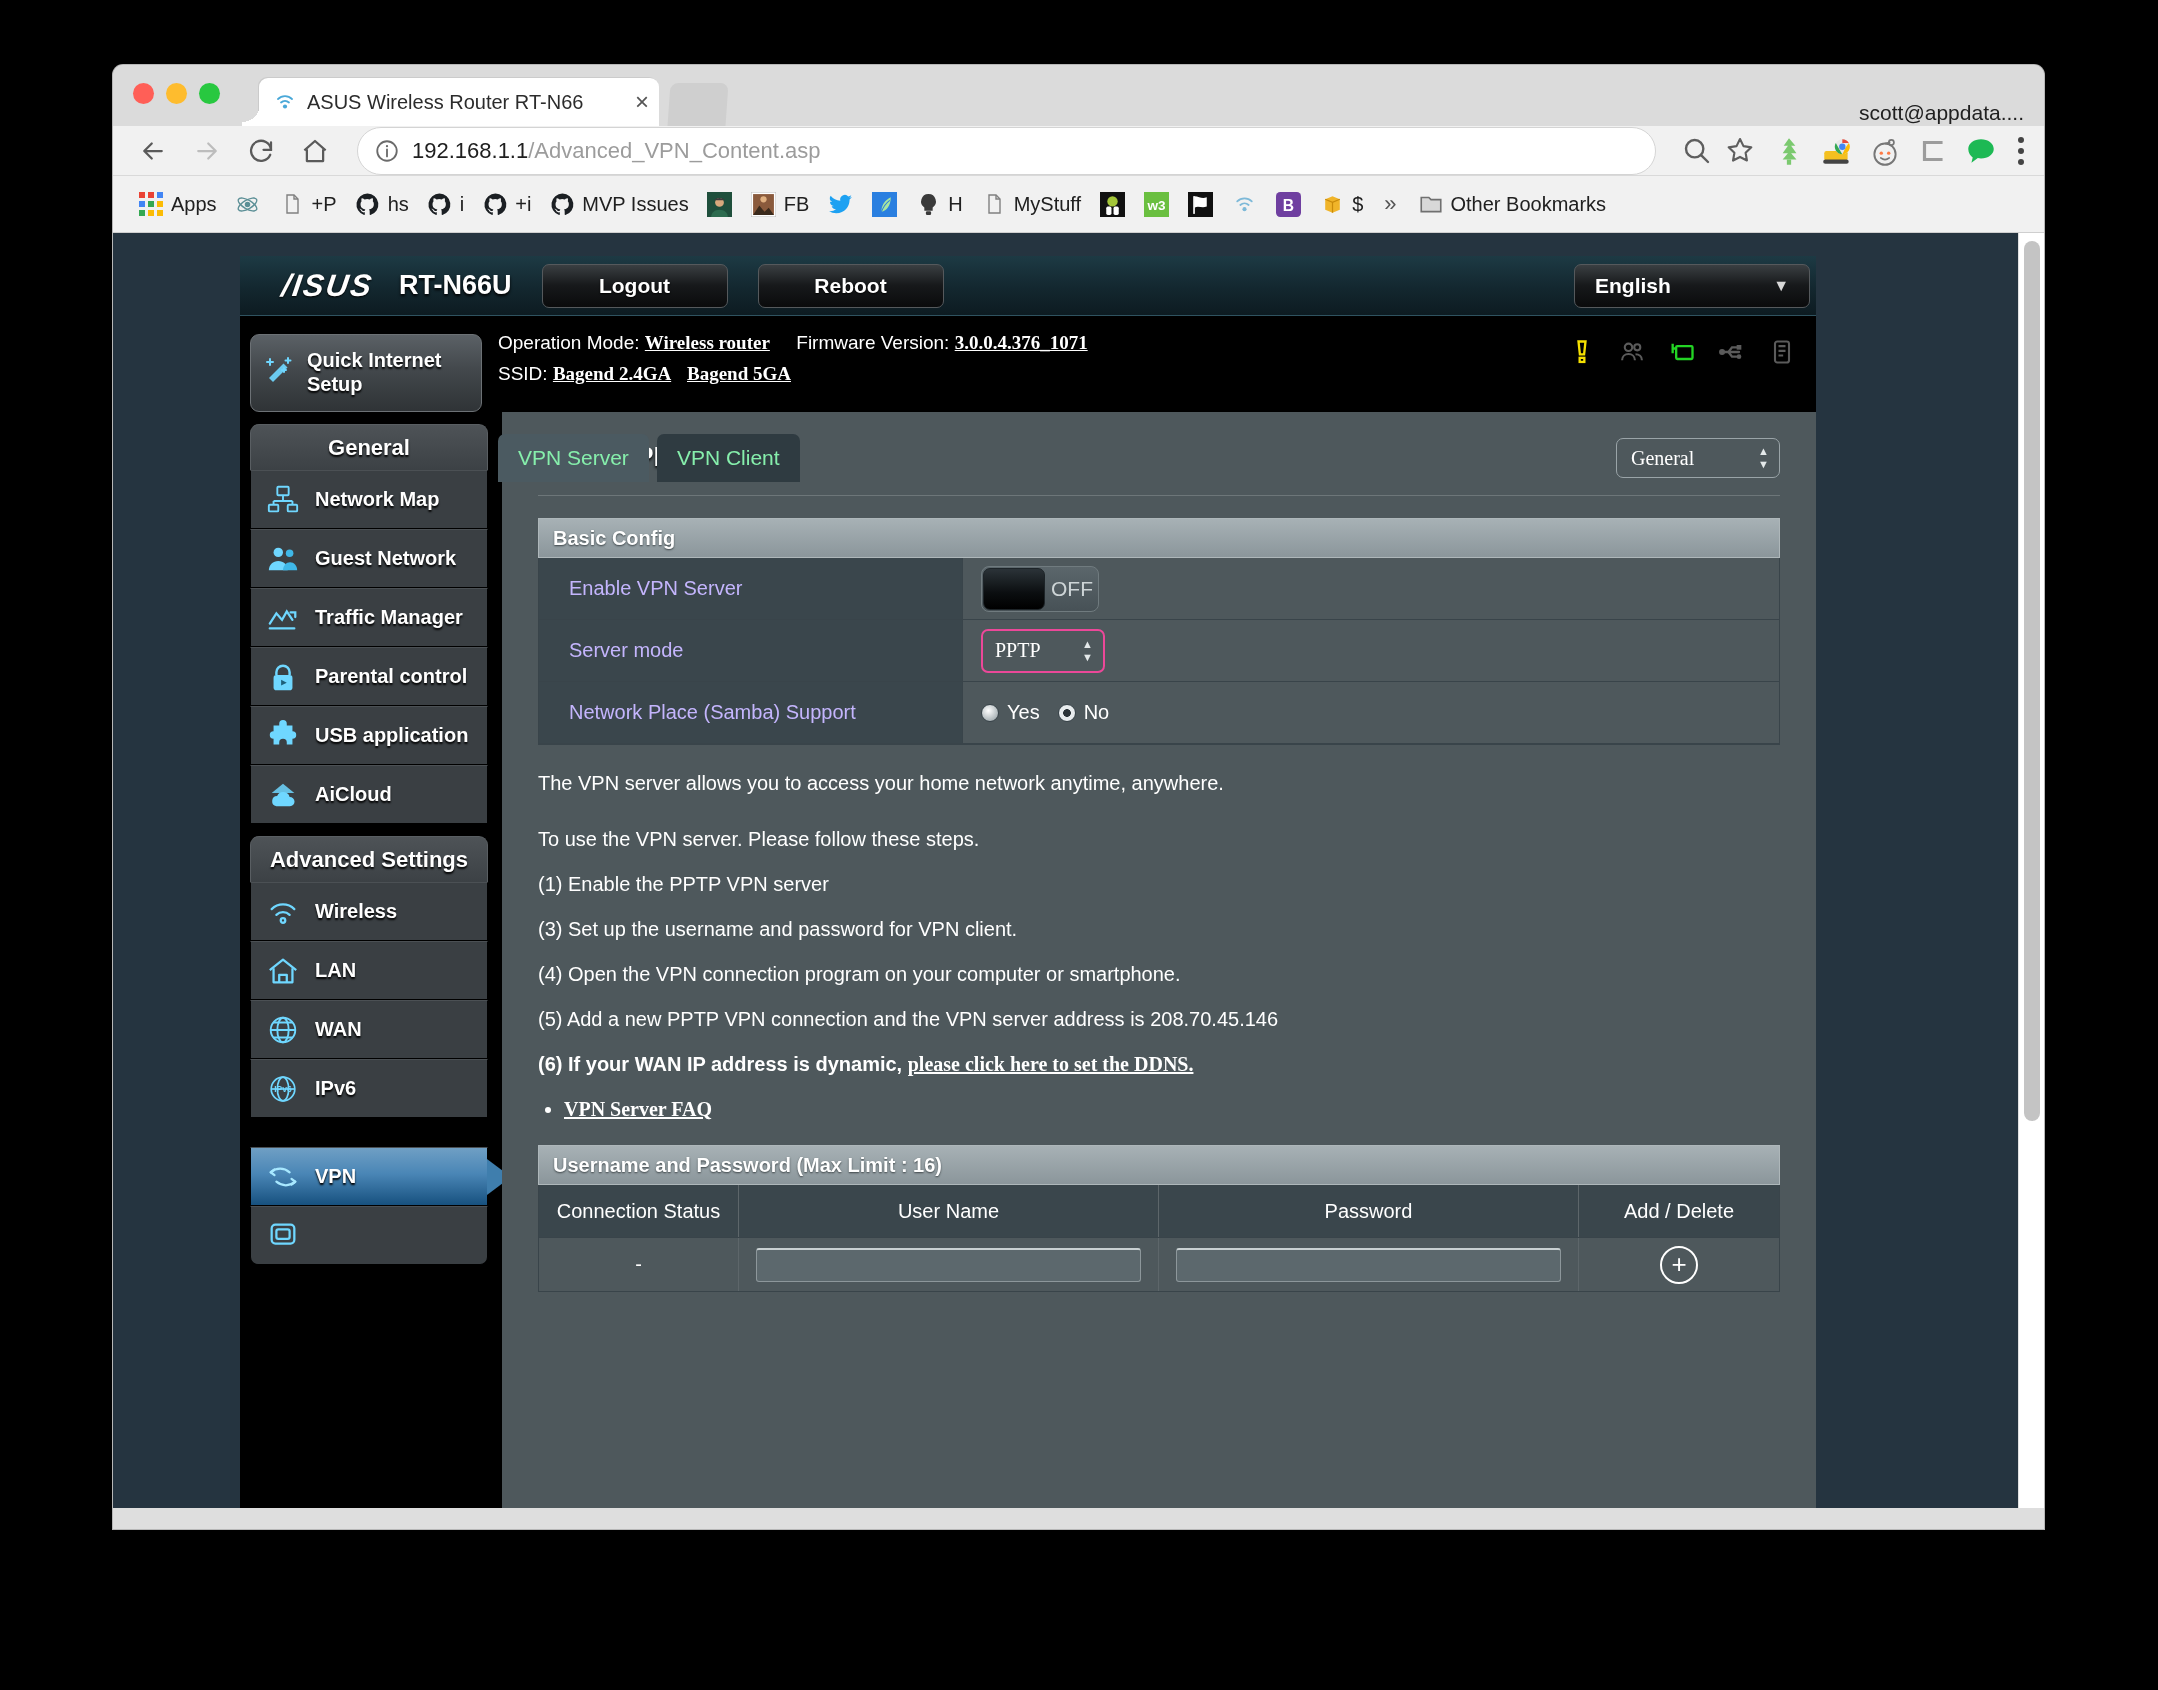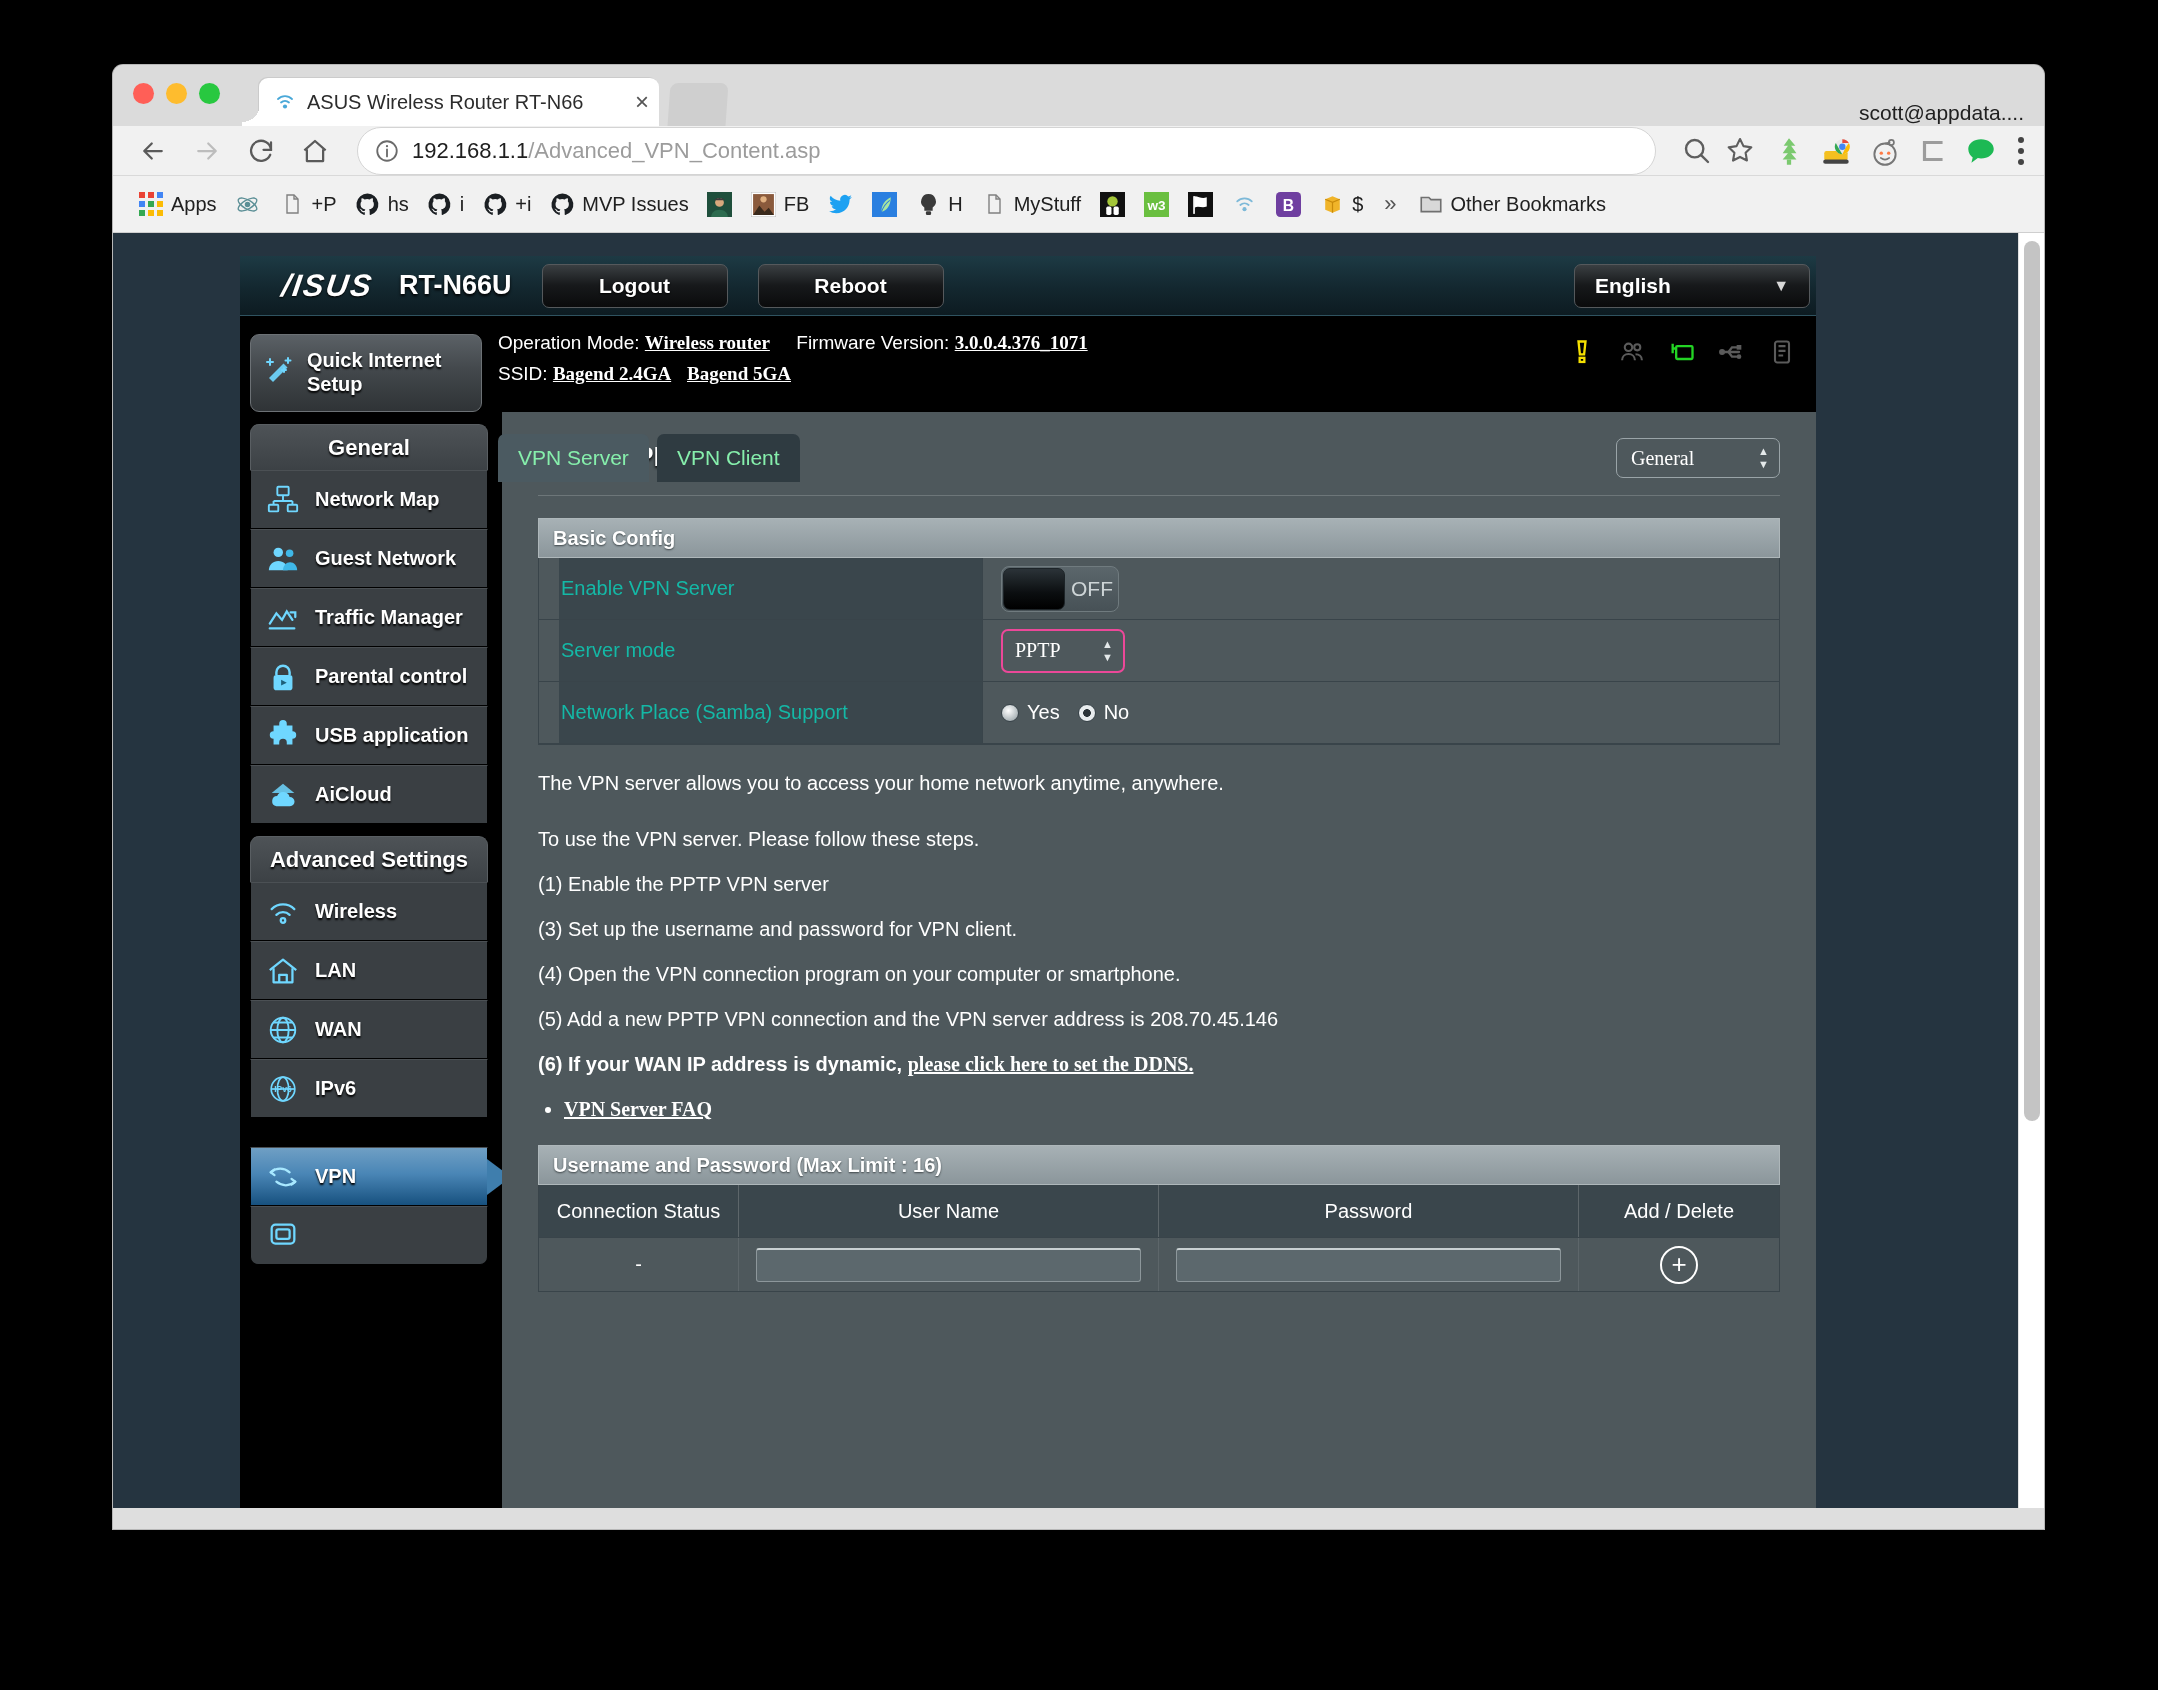--- a/index.html
+++ b/index.html
@@ -237,22 +237,22 @@
     background: linear-gradient(180deg,#a7b1b5 0%, #8b969b 100%);
     border:1px solid #aeb7ba;
     display:flex; align-items:center; padding-left:14px;
     color:#fff; font-size:20px; font-weight:bold; text-shadow:0 1px 2px #3a4245;
   }
   .cfg-table { border:1px solid #39444a; border-top:none; }
   .cfg-row { display:flex; min-height:62px; border-bottom:1px solid #39444a; }
   .cfg-row:last-child { border-bottom:1px solid #39444a; }
   .cfg-key {
     width:424px; flex:0 0 424px; background:#3a464c;
-    display:flex; align-items:center; padding-left:2px;
-    color:#14b8a6; font-size:20px; border-right:1px solid #39444a;margin-left:20px;
+    display:flex; align-items:center; padding-left:30px;
+    color:#c4b5fd; font-size:20px; border-right:1px solid #39444a;
   }
   .cfg-val { flex:1 1 auto; background:#4e585c; display:flex; align-items:center; padding-left:18px; }
 
   .toggle {
     width:118px; height:46px; border-radius:8px;
     background: linear-gradient(180deg,#5b666b 0%,#475156 100%);
     border:1px solid #707b7f; display:flex; align-items:center; cursor:pointer;
   }
   .toggle .knob {
     width:62px; height:42px; margin:1px; border-radius:7px;

